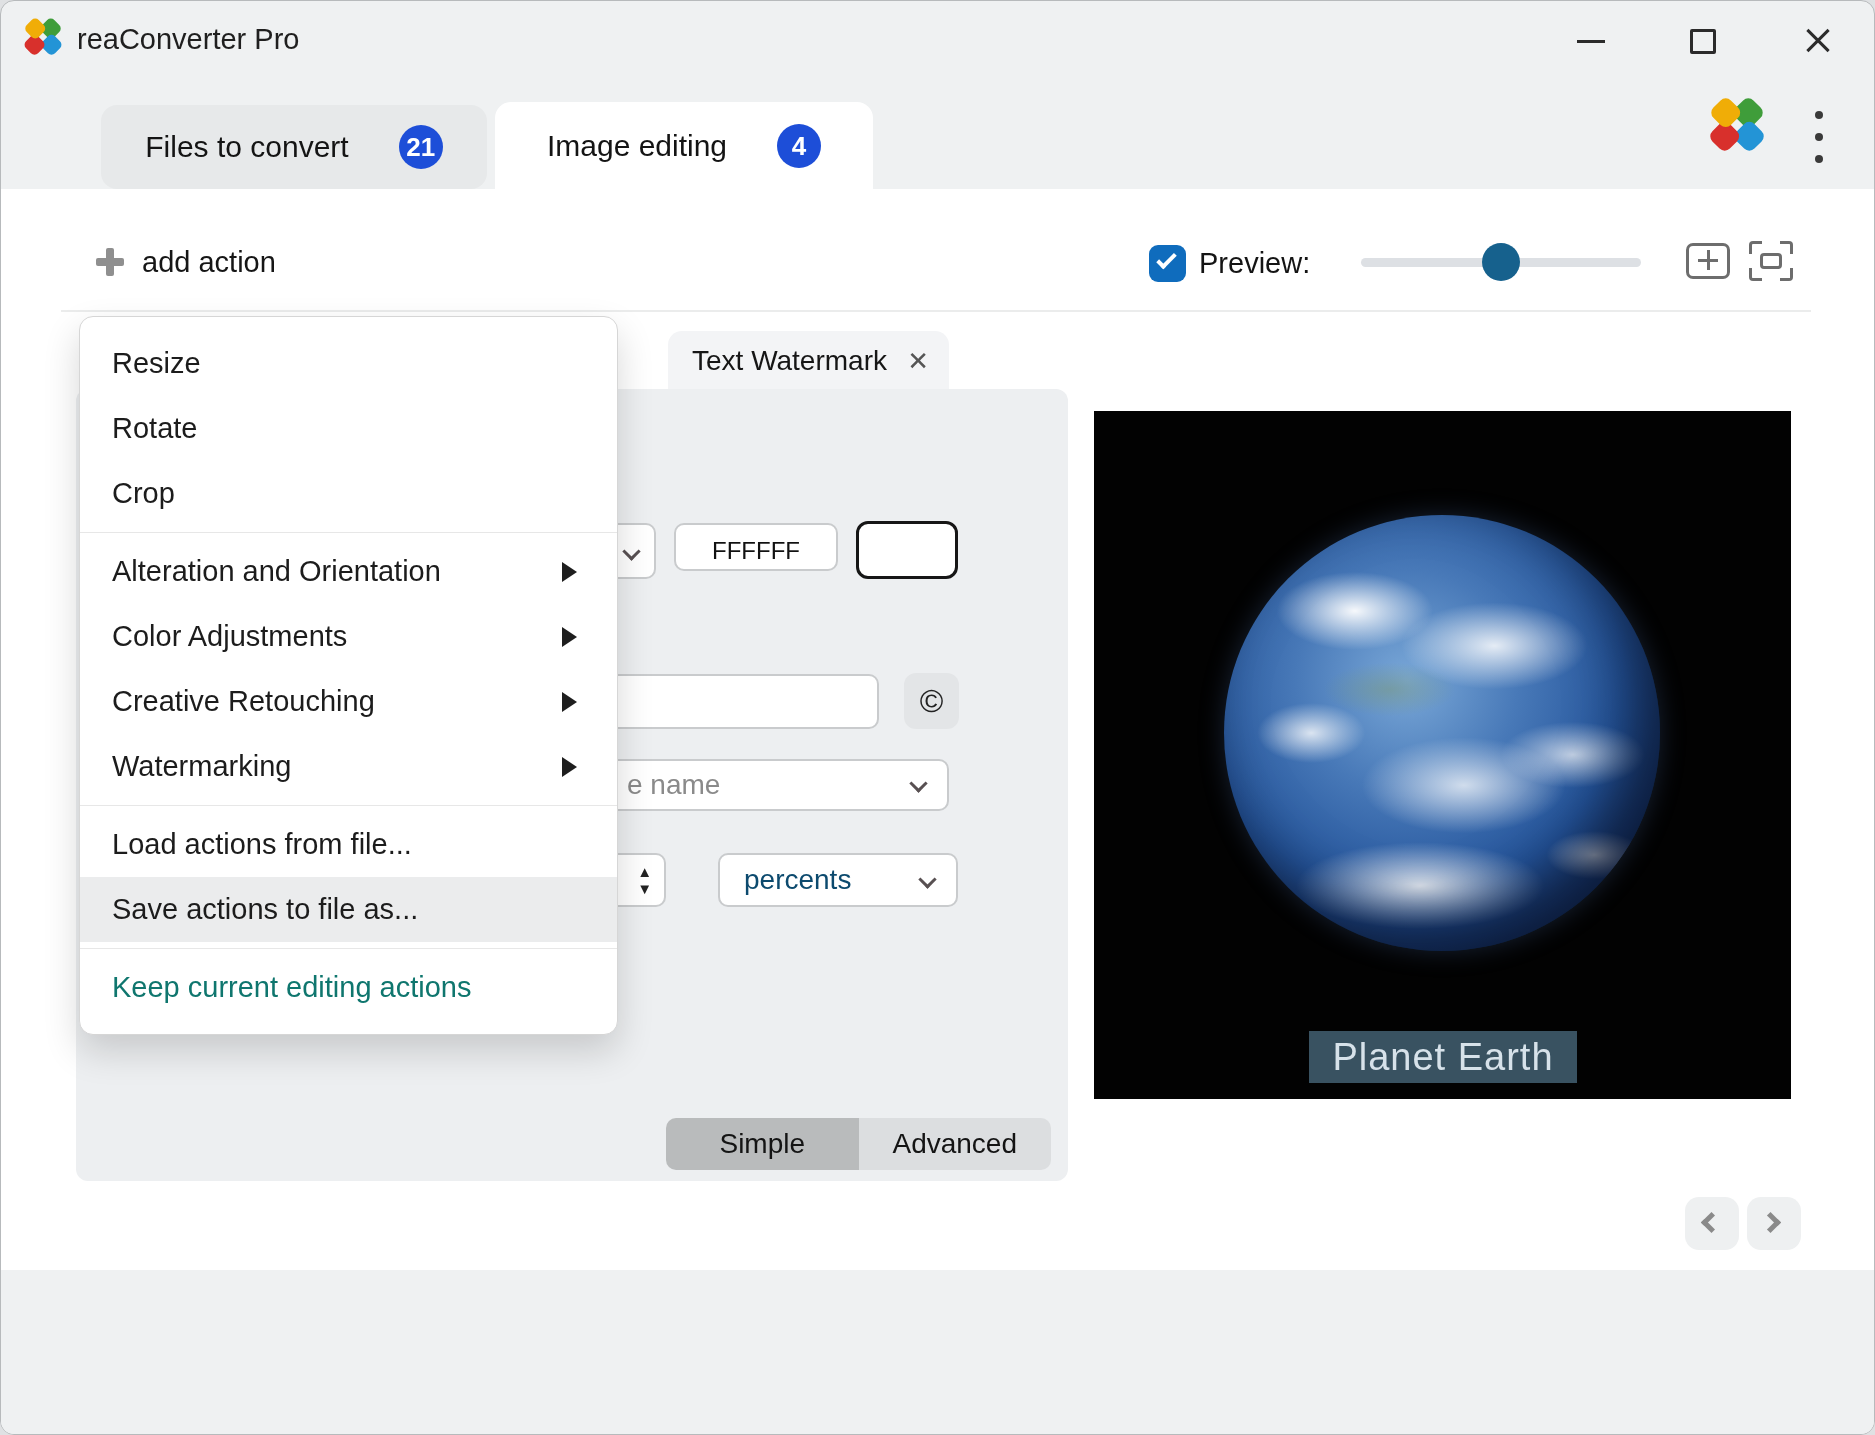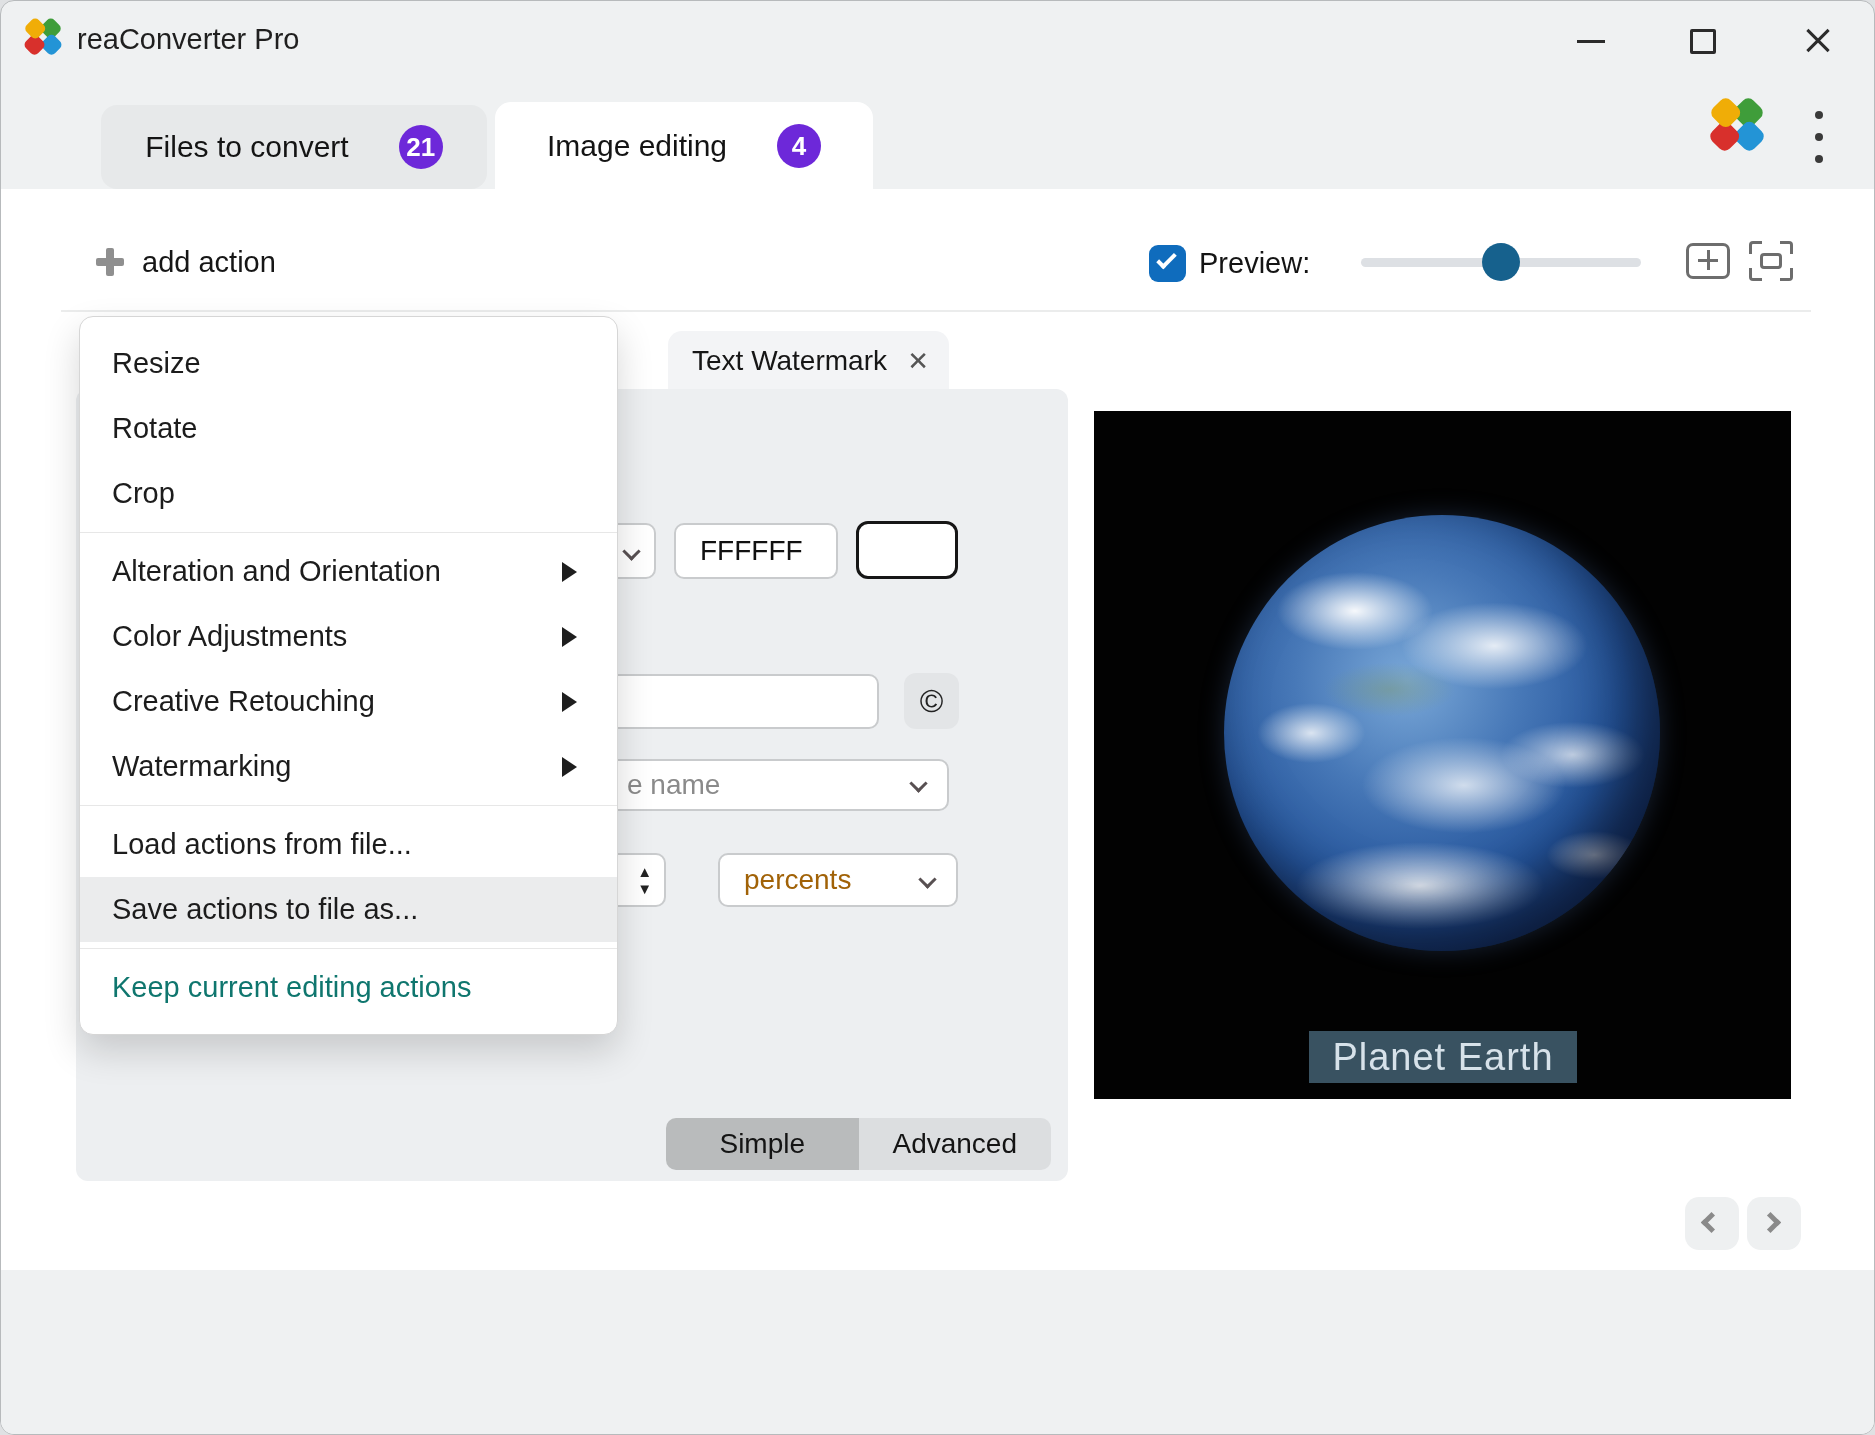--- a/index.html
+++ b/index.html
@@ -24,21 +24,21 @@
   .btn-min .bar{position:absolute;left:8px;top:21px;width:28px;height:3px;background:#2b2b2b;}
   .btn-max .box{position:absolute;left:9px;top:10px;width:26px;height:25px;border:3px solid #2b2b2b;border-radius:2px;}
   .btn-close .x1,.btn-close .x2{position:absolute;left:7px;top:20px;width:30px;height:3px;background:#2b2b2b;}
   .btn-close .x1{transform:rotate(45deg);} .btn-close .x2{transform:rotate(-45deg);}
   .kebab{position:absolute;left:1814px;top:110px;width:10px;height:52px;display:flex;flex-direction:column;justify-content:space-between;}
   .kebab i{width:8px;height:8px;border-radius:50%;background:#3a3a3a;}
   
   .tab-inactive{position:absolute;left:100px;top:104px;width:386px;height:84px;background:#e7e9ea;border-radius:16px;display:flex;align-items:center;justify-content:center;gap:22px;}
   .tab-active{position:absolute;left:494px;top:101px;width:378px;height:88px;background:#ffffff;border-radius:16px 16px 0 0;display:flex;align-items:center;justify-content:center;gap:22px;}
   .tab-label{font-size:30px;color:#141414;}
-  .badge{min-width:44px;height:44px;border-radius:22px;background:#6d28d9;color:#fff;font-size:26px;font-weight:bold;line-height:44px;text-align:center;padding:0 6px;margin-left:28px;}
+  .badge{min-width:44px;height:44px;border-radius:22px;background:#1d4ed8;color:#fff;font-size:26px;font-weight:bold;line-height:44px;text-align:center;padding:0 6px;margin-left:28px;}
   
   .content{position:absolute;left:0;top:188px;width:1875px;height:1081px;background:#ffffff;}
   .toolbar-sep{position:absolute;left:60px;top:309px;width:1750px;height:2px;background:#ebecec;}
   
   .add-action{position:absolute;left:95px;top:238px;height:46px;display:flex;align-items:center;gap:18px;}
   .plus-icon{position:relative;width:28px;height:28px;}
   .plus-icon::before{content:"";position:absolute;left:0;top:10px;width:28px;height:8px;background:#8f8f8f;border-radius:2px;}
   .plus-icon::after{content:"";position:absolute;left:10px;top:0;width:8px;height:28px;background:#8f8f8f;border-radius:2px;}
   .add-action span{font-size:29px;color:#161616;}
   
@@ -58,30 +58,30 @@
   .icon-fullscreen .c4{right:0;bottom:0;border-left:none;border-top:none;border-radius:0 0 4px 0;}
   .icon-fullscreen .inner{position:absolute;left:11px;top:12px;width:22px;height:16px;border:3px solid #6d6d6d;border-radius:4px;}
   
   .panel{position:absolute;left:75px;top:388px;width:992px;height:792px;background:#edeff1;border-radius:12px;}
   .wm-tab{position:absolute;left:667px;top:330px;width:281px;height:60px;background:#f3f4f6;border-radius:14px 14px 0 0;display:flex;align-items:center;padding:0 20px 0 24px;}
   .wm-tab .t{font-size:28px;color:#161616;flex:1;}
   .wm-tab .x{font-size:26px;color:#555;margin-left:8px;}
   .field{position:absolute;background:#fff;border:2px solid #c9cbcd;border-radius:10px;}
   .chev{position:absolute;width:13px;height:13px;border-right:3px solid #585052;border-bottom:3px solid #585052;transform:rotate(45deg);}
   .sel-hidden1{left:560px;top:522px;width:95px;height:56px;}
-  .input-hex{left:673px;top:522px;width:164px;height:56px;font-size:28px;color:#111;line-height:52px;padding-left:24px;}
+  .input-hex{left:673px;top:522px;width:164px;height:48px;font-size:24px;color:#111;line-height:52px;padding-left:36px;}
   .swatch{left:855px;top:520px;width:102px;height:58px;background:#fff;border:3px solid #161616;border-radius:12px;}
   .input-text{left:560px;top:673px;width:318px;height:55px;}
   .btn-copy{position:absolute;left:903px;top:672px;width:55px;height:56px;background:#e3e5e7;border-radius:12px;font-size:32px;color:#222;display:flex;align-items:center;justify-content:center;}
   .sel-filename{left:500px;top:758px;width:448px;height:52px;}
   .sel-filename .ph{position:absolute;left:124px;top:8px;font-size:28px;color:#8a8a8a;}
   .spinner{left:600px;top:852px;width:65px;height:54px;}
   .spinner .arr{position:absolute;right:12px;font-size:15px;color:#222;line-height:15px;}
   .spinner .up{top:9px;} .spinner .dn{bottom:9px;}
-  .sel-unit{left:717px;top:852px;width:240px;height:54px;font-size:28px;color:#a16207;line-height:50px;padding-left:24px;}
+  .sel-unit{left:717px;top:852px;width:240px;height:54px;font-size:28px;color:#0c4a6e;line-height:50px;padding-left:24px;}
   .segmented{position:absolute;left:665px;top:1117px;width:385px;height:52px;border-radius:10px;overflow:hidden;display:flex;}
   .seg{flex:1;display:flex;align-items:center;justify-content:center;font-size:28px;color:#141414;}
   .seg-on{background:#b9bbbc;} .seg-off{background:#dcdee0;}
   
   .menu{position:absolute;left:78px;top:315px;width:539px;background:#fff;border:1px solid #d6d6d6;border-radius:14px;box-shadow:0 16px 36px rgba(0,0,0,.16);padding:14px 0;z-index:30;}
   .menu-item{height:65px;display:flex;align-items:center;padding:0 28px 0 32px;font-size:29px;color:#1c1c1c;position:relative;}
   .menu-item.hl{background:#ebeced;}
   .menu-item.disabled{color:#0f766e;}
   .menu-sep{height:1px;background:#e7e7e7;margin:6px 0;}
   .subarrow{position:absolute;right:40px;top:50%;margin-top:-10px;width:0;height:0;border-left:15px solid #1e1e1e;border-top:10px solid transparent;border-bottom:10px solid transparent;}

